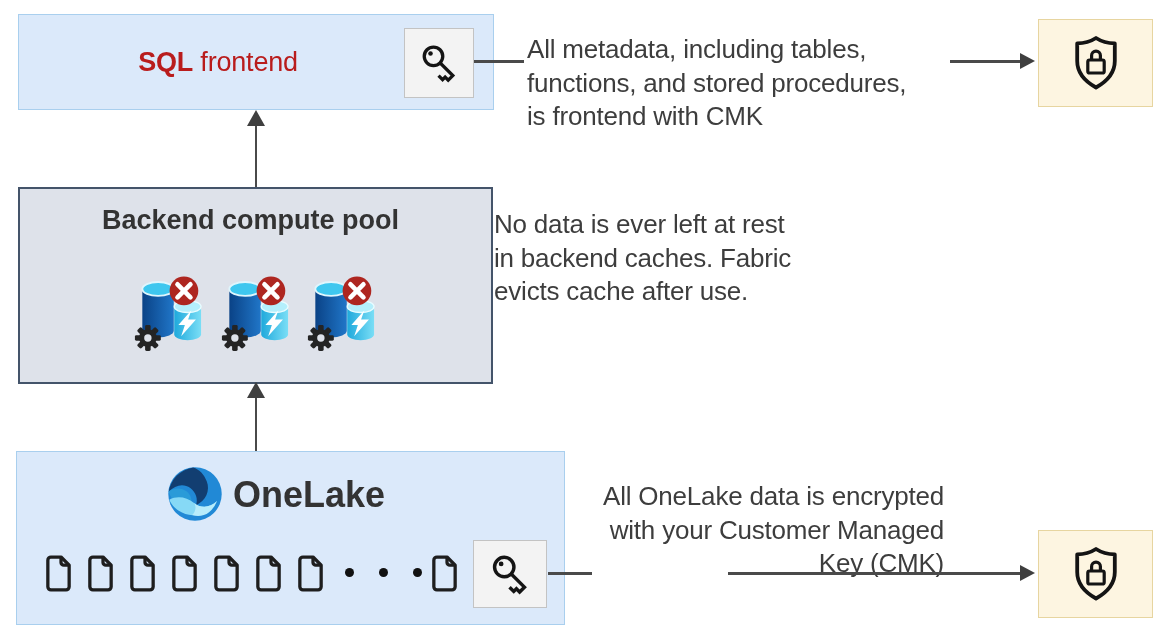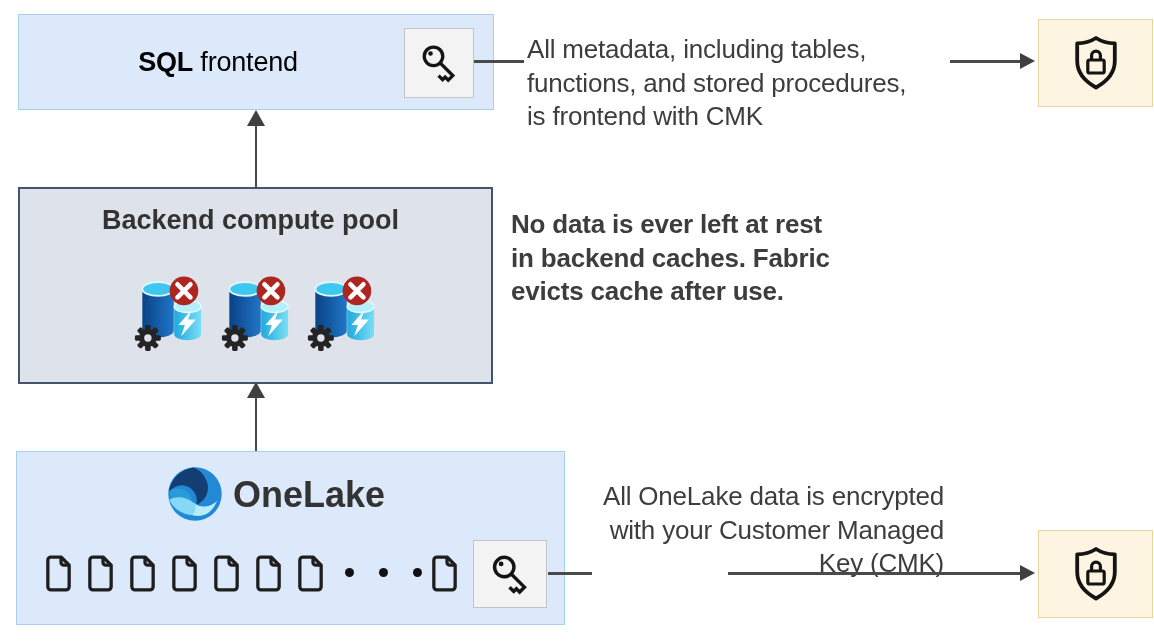--- a/index.html
+++ b/index.html
@@ -8,29 +8,29 @@
   .stage { position:relative; width:1154px; height:643px; overflow:hidden; background:#ffffff; }
 
   
   .blue-box { position:absolute; background:#dbe9fa; border:1.5px solid #a9cfee; }
   .sql-box { left:18px; top:14px; width:476px; height:96px; }
   .onelake-box { left:16px; top:451px; width:549px; height:174px; }
   .mid-box { position:absolute; left:18px; top:187px; width:475px; height:197px; background:#dee2ea; border:2px solid #44546a; }
 
   .sql-title { position:absolute; left:18px; top:14px; width:400px; height:96px;
                display:flex; align-items:center; justify-content:center;
-               font-size:27px; color:#000000; letter-spacing:-0.2px; }
+               font-size:27px; color:#b91c1c; letter-spacing:-0.2px; }
   .sql-title .b { font-weight:700; }
   .mid-title { position:absolute; left:18px; top:203px; width:465px; text-align:center;
                font-size:27px; font-weight:700; color:#333; line-height:34px; }
 
   
   .note { position:absolute; font-size:26px; line-height:33.5px; color:#3d3d3d; letter-spacing:-0.2px; white-space:nowrap; }
   .note-metadata { left:527px; top:16px;margin-top:17px; }
-  .note-cache    { left:511px; top:208px;font-weight:bold; }
+  .note-cache    { left:494px; top:208px; }
   .note-onelake  { left:603px; top:480px;text-align:right; }
 
   
   .key-tile { position:absolute; background:#f3f3f3; border:1.5px solid #c3c3c3;
               display:flex; align-items:center; justify-content:center; }
   .key-tile-top    { left:404px; top:28px;  width:70px; height:70px; }
   .key-tile-bottom { left:473px; top:540px; width:74px; height:68px; }
   .shield-tile { position:absolute; width:115px; height:88px; background:#fdf5e1; border:1.5px solid #e7d5a0;
                  display:flex; align-items:center; justify-content:center; }
   .shield-tile-top    { left:1038px; top:19px; }

